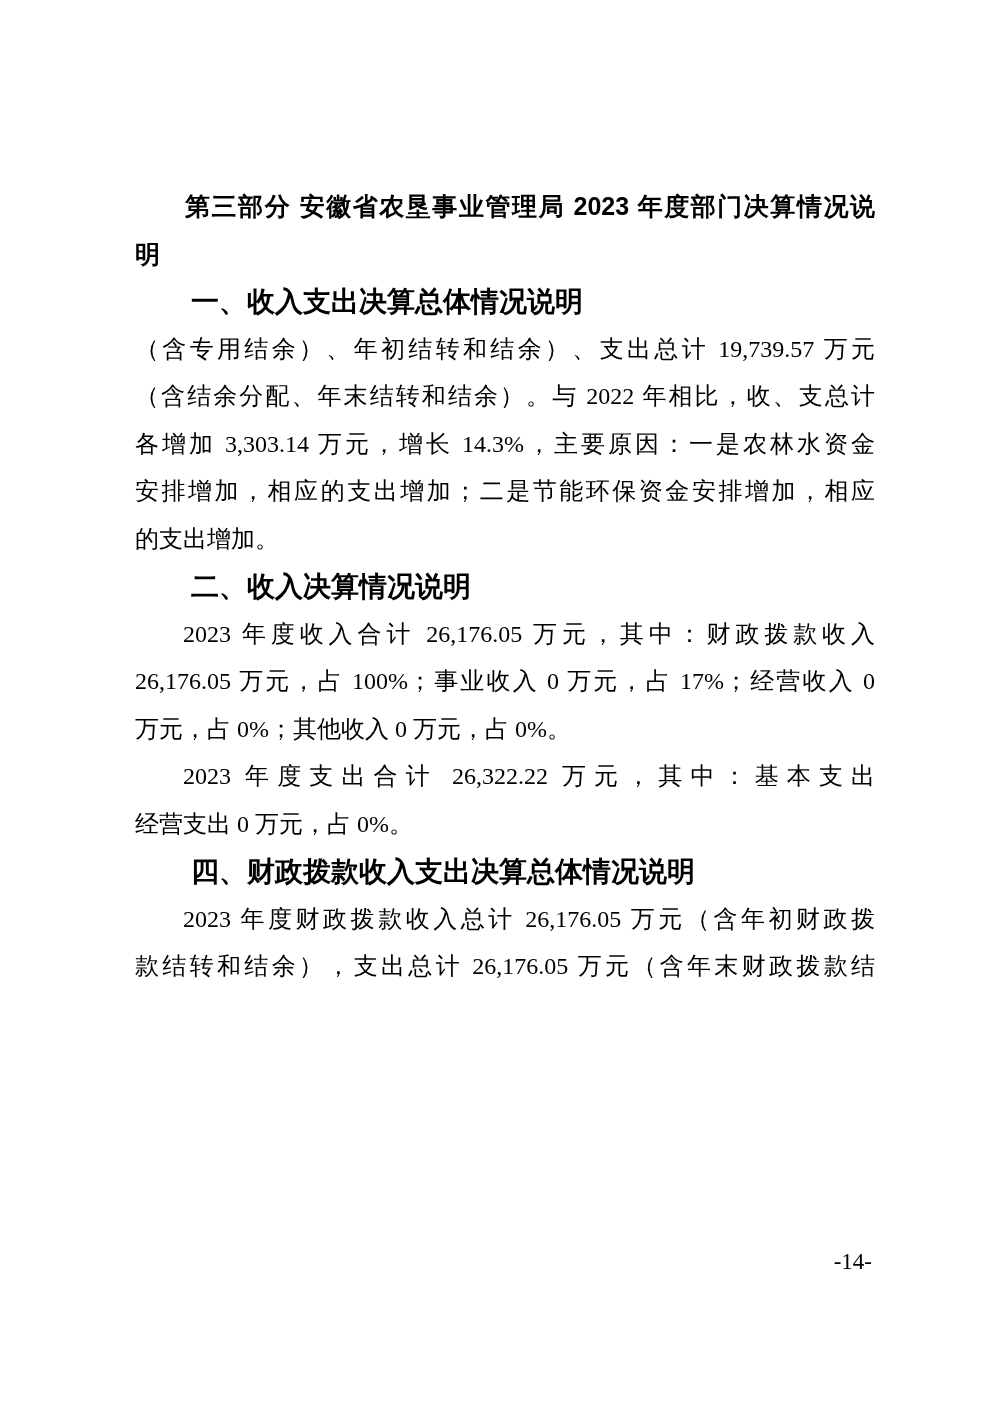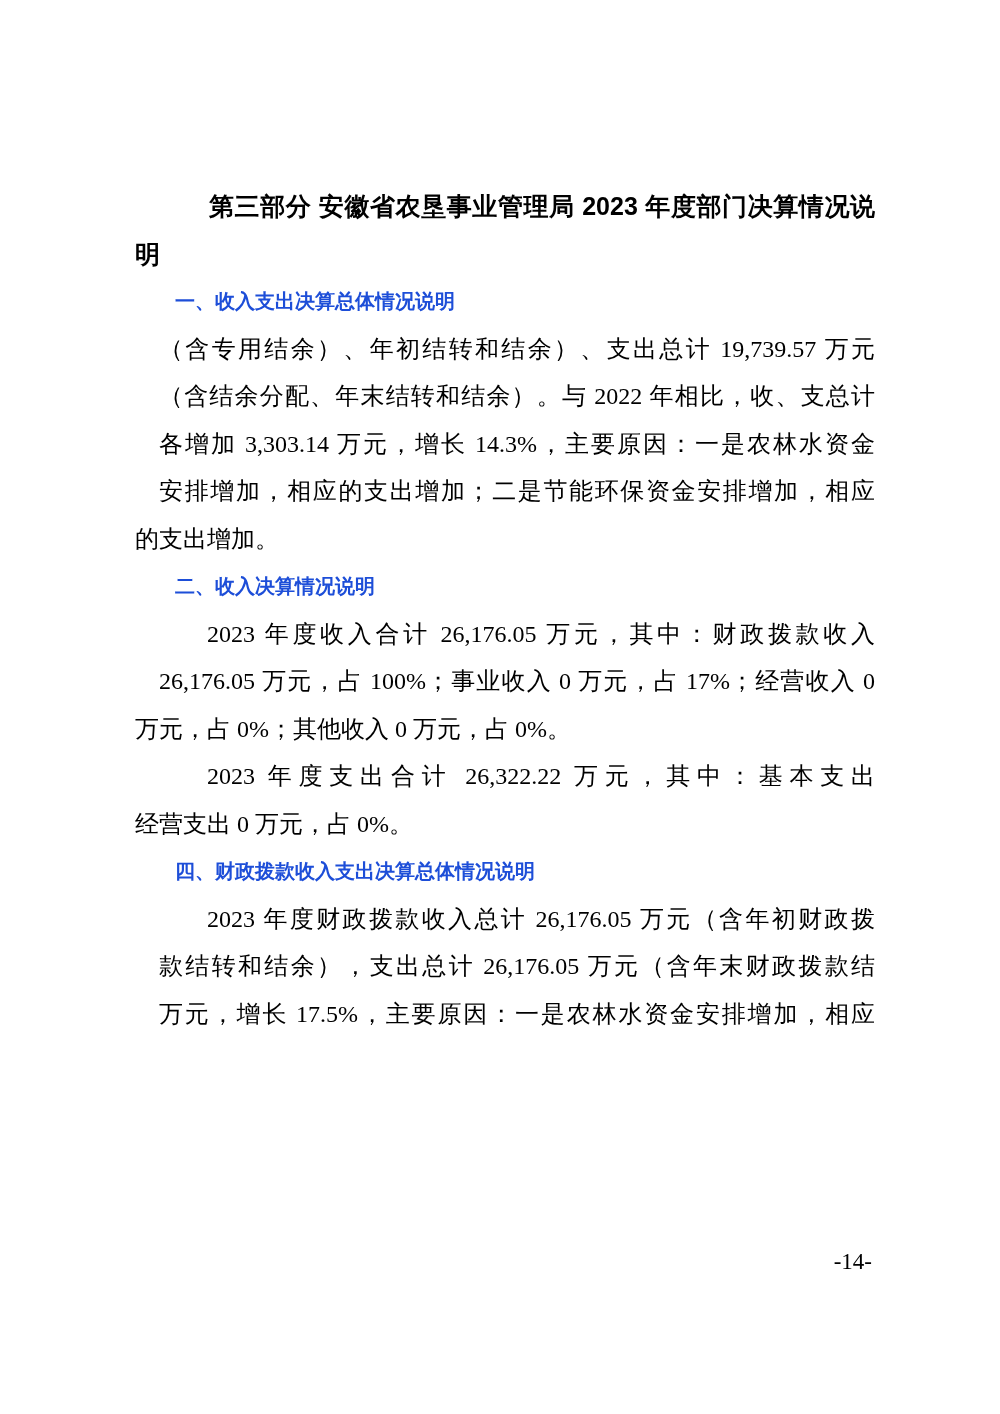--- a/index.html
+++ b/index.html
@@ -36,31 +36,30 @@
     font-size: 25px;
     line-height: 47.5px;
     height: 47.5px;
     overflow: hidden;
     white-space: pre-wrap;
     color: #000000;
   }
   .h-line {
     font-family: "Liberation Sans", "DejaVu Sans", sans-serif;
     font-weight: bold;
-    font-size: 20px;
+    font-size: 28px;
     line-height: 47.5px;
     height: 47.5px;
     overflow: hidden;
     white-space: pre-wrap;
-    color: #1d4ed8;
+    color: #000000;
   }
   .stretch {
     text-align: justify;
     text-align-last: justify;
-    margin-left: 24px;
   }
   .indent {
     text-indent: 2em;
   }
   .page-number {
     position: absolute;
     top: 1248px;
     right: 128px;
     font-family: "Liberation Serif", "DejaVu Serif", serif;
     font-size: 23px;
@@ -89,18 +88,17 @@
     <div class="b-line stretch indent">2023 年度收入合计 26,176.05 万元，其中：财政拨款收入</div>
     <div class="b-line stretch">26,176.05 万元，占 100%；事业收入 0 万元，占 17%；经营收入 0</div>
     <div class="b-line">万元，占 0%；其他收入 0 万元，占 0%。</div>
 
     <div class="b-line stretch indent">2023 年度支出合计 26,322.22 万元，其中：基本支出</div>
     <div class="b-line">经营支出 0 万元，占 0%。</div>
 
     <div class="h-line indent">四、财政拨款收入支出决算总体情况说明</div>
     <div class="b-line stretch indent">2023 年度财政拨款收入总计 26,176.05 万元（含年初财政拨</div>
     <div class="b-line stretch">款结转和结余），支出总计 26,176.05 万元（含年末财政拨款结</div>
-    <div class="b-line stretch">万元，增长 17.5%，主要原因：一是农林水资金安排增加，相应</div>
 
   </div>
 
   <div class="page-number">-14-</div>
 </div>
 
 </body></html>

